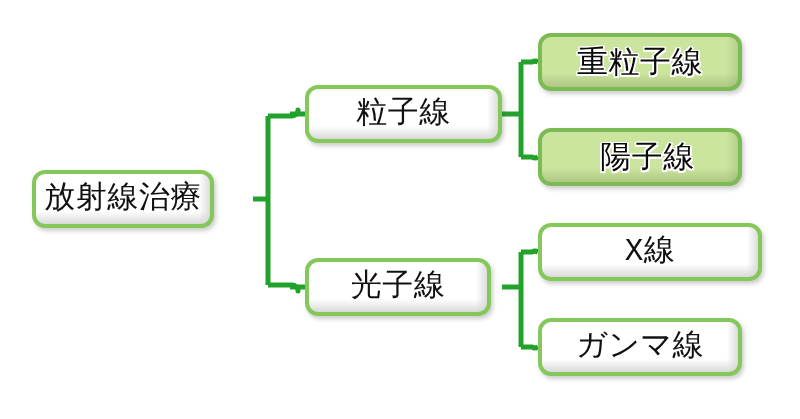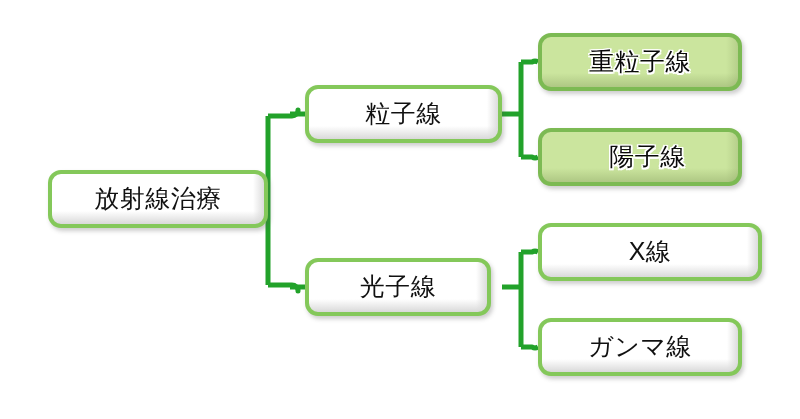--- a/index.html
+++ b/index.html
@@ -30,39 +30,40 @@
     position: absolute;
     box-sizing: border-box;
     display: flex;
     align-items: center;
     justify-content: center;
     border-radius: 13px;
     border: 4px solid #84c85a;
     z-index: 3;
   }
   .node .label {
-    font-size: 25px;
+    font-size: 31px;
     line-height: 1;
     letter-spacing: 0.5px;
     color: #111111;
     white-space: nowrap;
     position: relative;
     top: -1px;
   }
 
   
   .node.plain {
     background:
       linear-gradient(to top, #d9d9d9 0px, rgba(217,217,217,0) 13px),
       linear-gradient(to left, #dcdcdc 0px, rgba(220,220,220,0) 11px),
       #ffffff;
     box-shadow: 2px 3px 4px rgba(90,90,90,0.30);
   }
   .node.plain .label {
     font-weight: 400;
+    font-family: Liberation Mono, monospace;
   }
 
   
   .node.accent {
     background:
       linear-gradient(to top, rgba(150,175,110,0.55) 0px, rgba(150,175,110,0) 14px),
       linear-gradient(to left, rgba(150,175,110,0.40) 0px, rgba(150,175,110,0) 12px),
       #cbe59e;
     border-color: #7cba53;
     box-shadow: 2px 3px 4px rgba(90,90,90,0.30);
@@ -71,21 +72,21 @@
     font-weight: 400;
     color: #0a0a0a;
     text-shadow:
       -1.5px -1.5px 0 #ffffff,  1.5px -1.5px 0 #ffffff,
       -1.5px  1.5px 0 #ffffff,  1.5px  1.5px 0 #ffffff,
       -1.5px 0 0 #ffffff, 1.5px 0 0 #ffffff,
        0 -1.5px 0 #ffffff, 0 1.5px 0 #ffffff;
   }
 
   
-  #node-root      { left: 48px;  top: 170px; width: 220px; height: 58px; }
+  #node-root      { left: 32px;  top: 170px; width: 182px; height: 58px; }
   #node-particle  { left: 305px; top:  85px; width: 197px; height: 58px; }
   #node-photon    { left: 305px; top: 258px; width: 186px; height: 58px; }
   #node-heavy     { left: 538px; top:  33px; width: 204px; height: 58px; }
   #node-proton    { left: 538px; top: 128px; width: 204px; height: 58px; padding-left: 15px; }
   #node-xray      { left: 538px; top: 223px; width: 224px; height: 58px; }
   #node-gamma     { left: 538px; top: 318px; width: 204px; height: 58px; justify-content: center; }
 </style>
 </head>
 <body>
 

